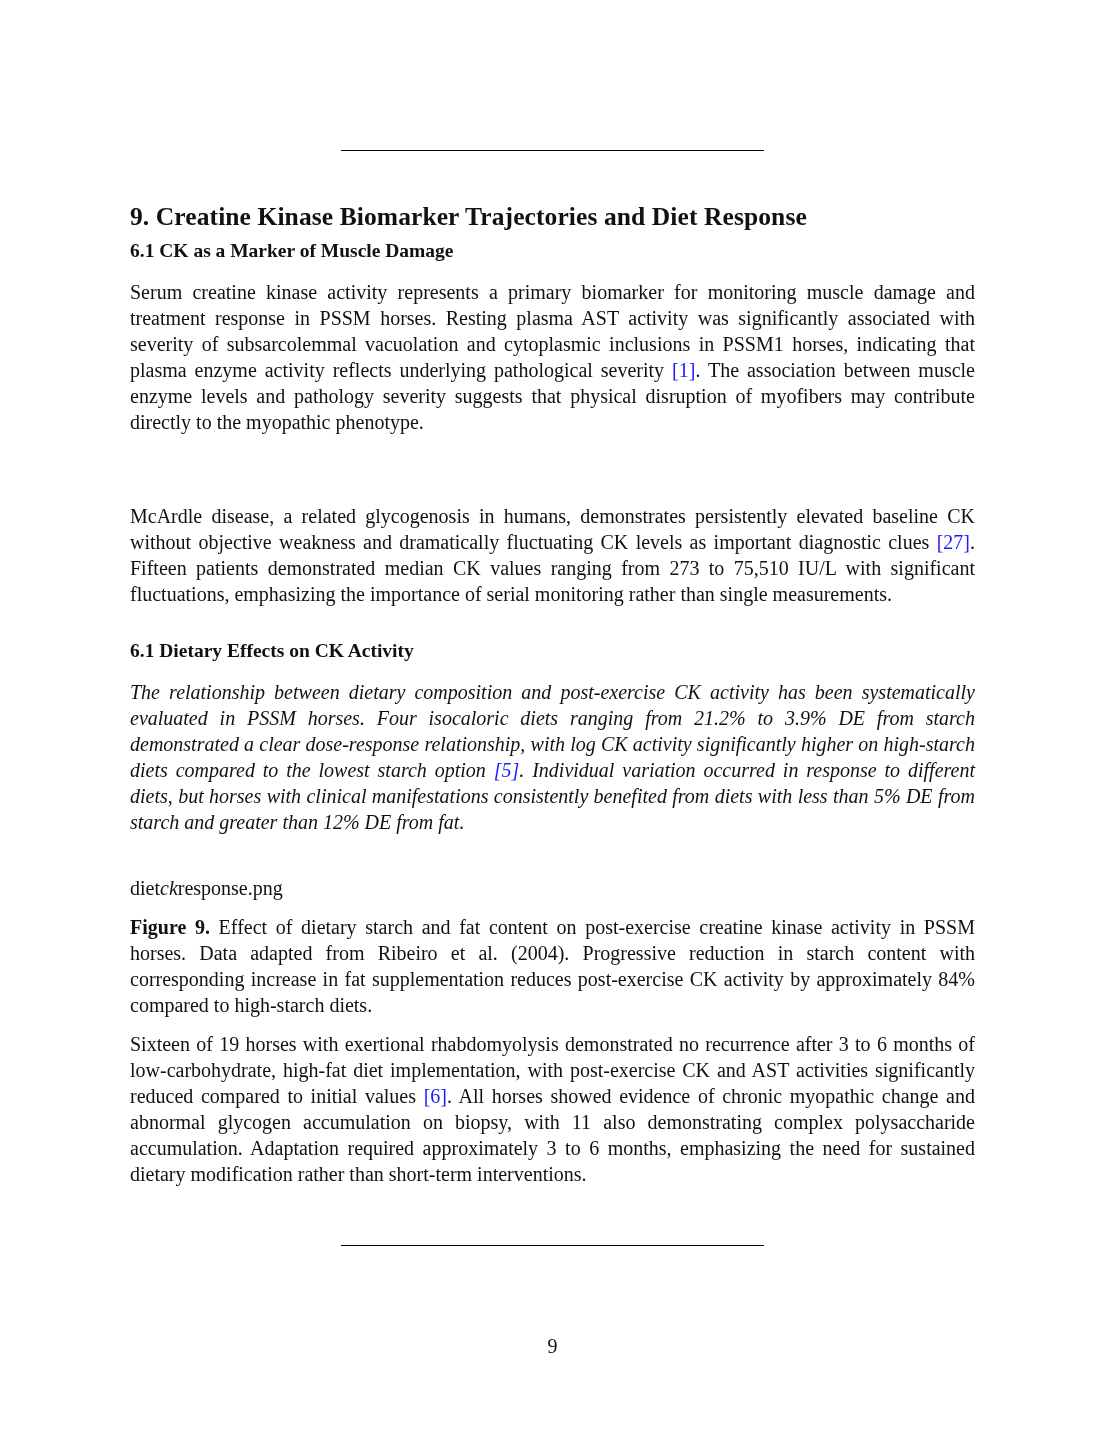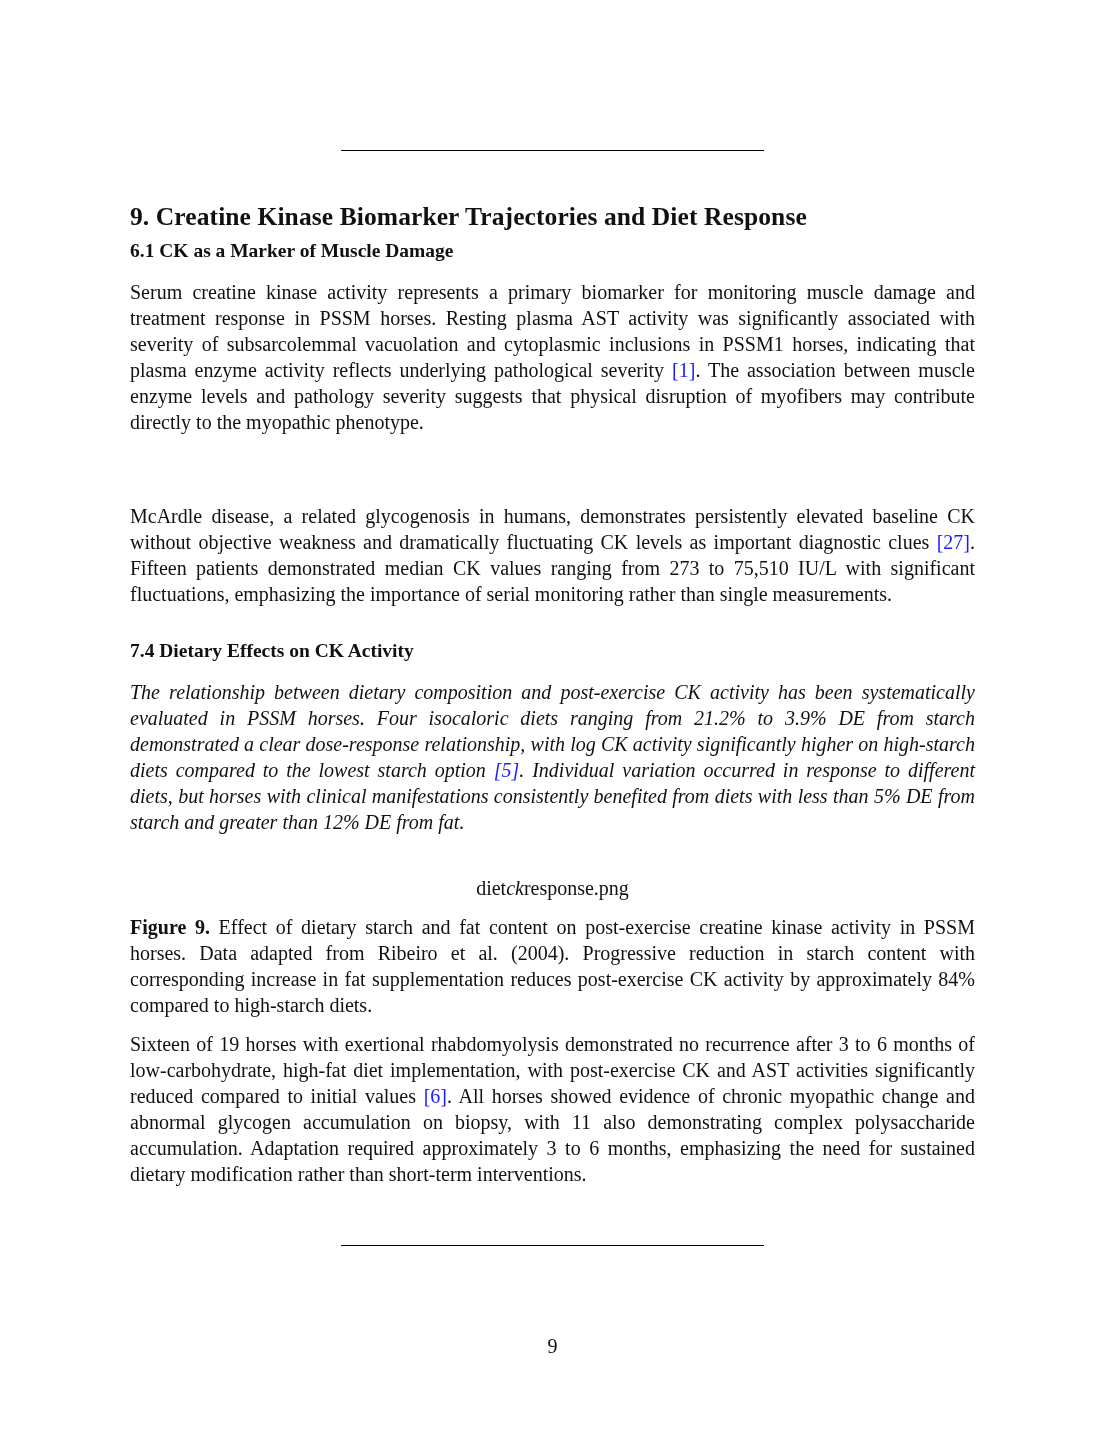--- a/index.html
+++ b/index.html
@@ -4,42 +4,42 @@
 <style>
   html, body { margin: 0; padding: 0; background: #ffffff; }
   body { width: 1105px; height: 1430px; position: relative; overflow: hidden;
          font-family: "Liberation Serif", "DejaVu Serif", serif; color: #111; }
   .rule { position: absolute; left: 341px; width: 423px; height: 0; border-top: 1.3px solid #000; }
   .blk { position: absolute; left: 130px; width: 845px; }
   .h1 { font-size: 25.5px; font-weight: bold; line-height: 30px; letter-spacing: 0.1px; }
   .h2 { font-size: 19.5px; font-weight: bold; line-height: 24px; }
   .p { font-size: 20px; line-height: 26.1px; text-align: justify; hyphens: manual; }
   .cite { color: #1a1aff; }
-  .fname { font-size: 20px; line-height: 26px; text-align: center; }
+  .fname { font-size: 20px; line-height: 26px; }
   .cap-label { font-weight: bold; }
   .pagenum { position: absolute; top: 1333px; left: 0; width: 1105px; text-align: center; font-size: 20px; line-height: 26px; }
 </style>
 </head>
 <body>
 
 <div class="rule" style="top:150px;"></div>
 
 <div class="blk h1" style="top:202px;">9. Creatine Kinase Biomarker Trajectories and Diet Response</div>
 
 <div class="blk h2" style="top:239px;">6.1 CK as a Marker of Muscle Damage</div>
 
 <div class="blk p" style="top:279px;">
   <span>Serum creatine kinase activity represents a primary biomarker for monitoring muscle dam­age and treatment response in PSSM horses. Resting plasma AST activity was significantly associated with severity of subsarcolemmal vacuolation and cytoplasmic inclusions in PSSM1 horses, indicating that plasma enzyme activity reflects underlying pathological severity </span><span class="cite">[1]</span><span>. The association between muscle enzyme levels and pathology severity sug­gests that physical disruption of myofibers may contribute directly to the myopathic phe­notype.</span>
 </div>
 
 <div class="blk p" style="top:475px;margin-top:28px;">
   <span>McArdle disease, a related glycogenosis in humans, demonstrates persistently elevated baseline CK without objective weakness and dramatically fluctuating CK levels as impor­tant diagnostic clues </span><span class="cite">[27]</span><span>. Fifteen patients demonstrated median CK values ranging from 273 to 75,510 IU/L with significant fluctuations, emphasizing the importance of serial mon­itoring rather than single measurements.</span>
 </div>
 
-<div class="blk h2" style="top:639px;">7.4 Dietary Effects on CK Activity</div>
+<div class="blk h2" style="top:639px;">6.1 Dietary Effects on CK Activity</div>
 
 <div class="blk p" style="top:679px;font-style:italic;">
   <span>The relationship between dietary composition and post-exercise CK activity has been sys­tematically evaluated in PSSM horses. Four isocaloric diets ranging from 21.2% to 3.9% DE from starch demonstrated a clear dose-response relationship, with log CK activity signif­icantly higher on high-starch diets compared to the lowest starch option </span><span class="cite">[5]</span><span>. Individual variation occurred in response to different diets, but horses with clinical manifestations consistently benefited from diets with less than 5% DE from starch and greater than 12% DE from fat.</span>
 </div>
 
 <div class="blk fname" style="top:875px;">
   <span>diet</span><i>ck</i><span>response.png</span>
 </div>
 
 <div class="blk p" style="top:914px;">

